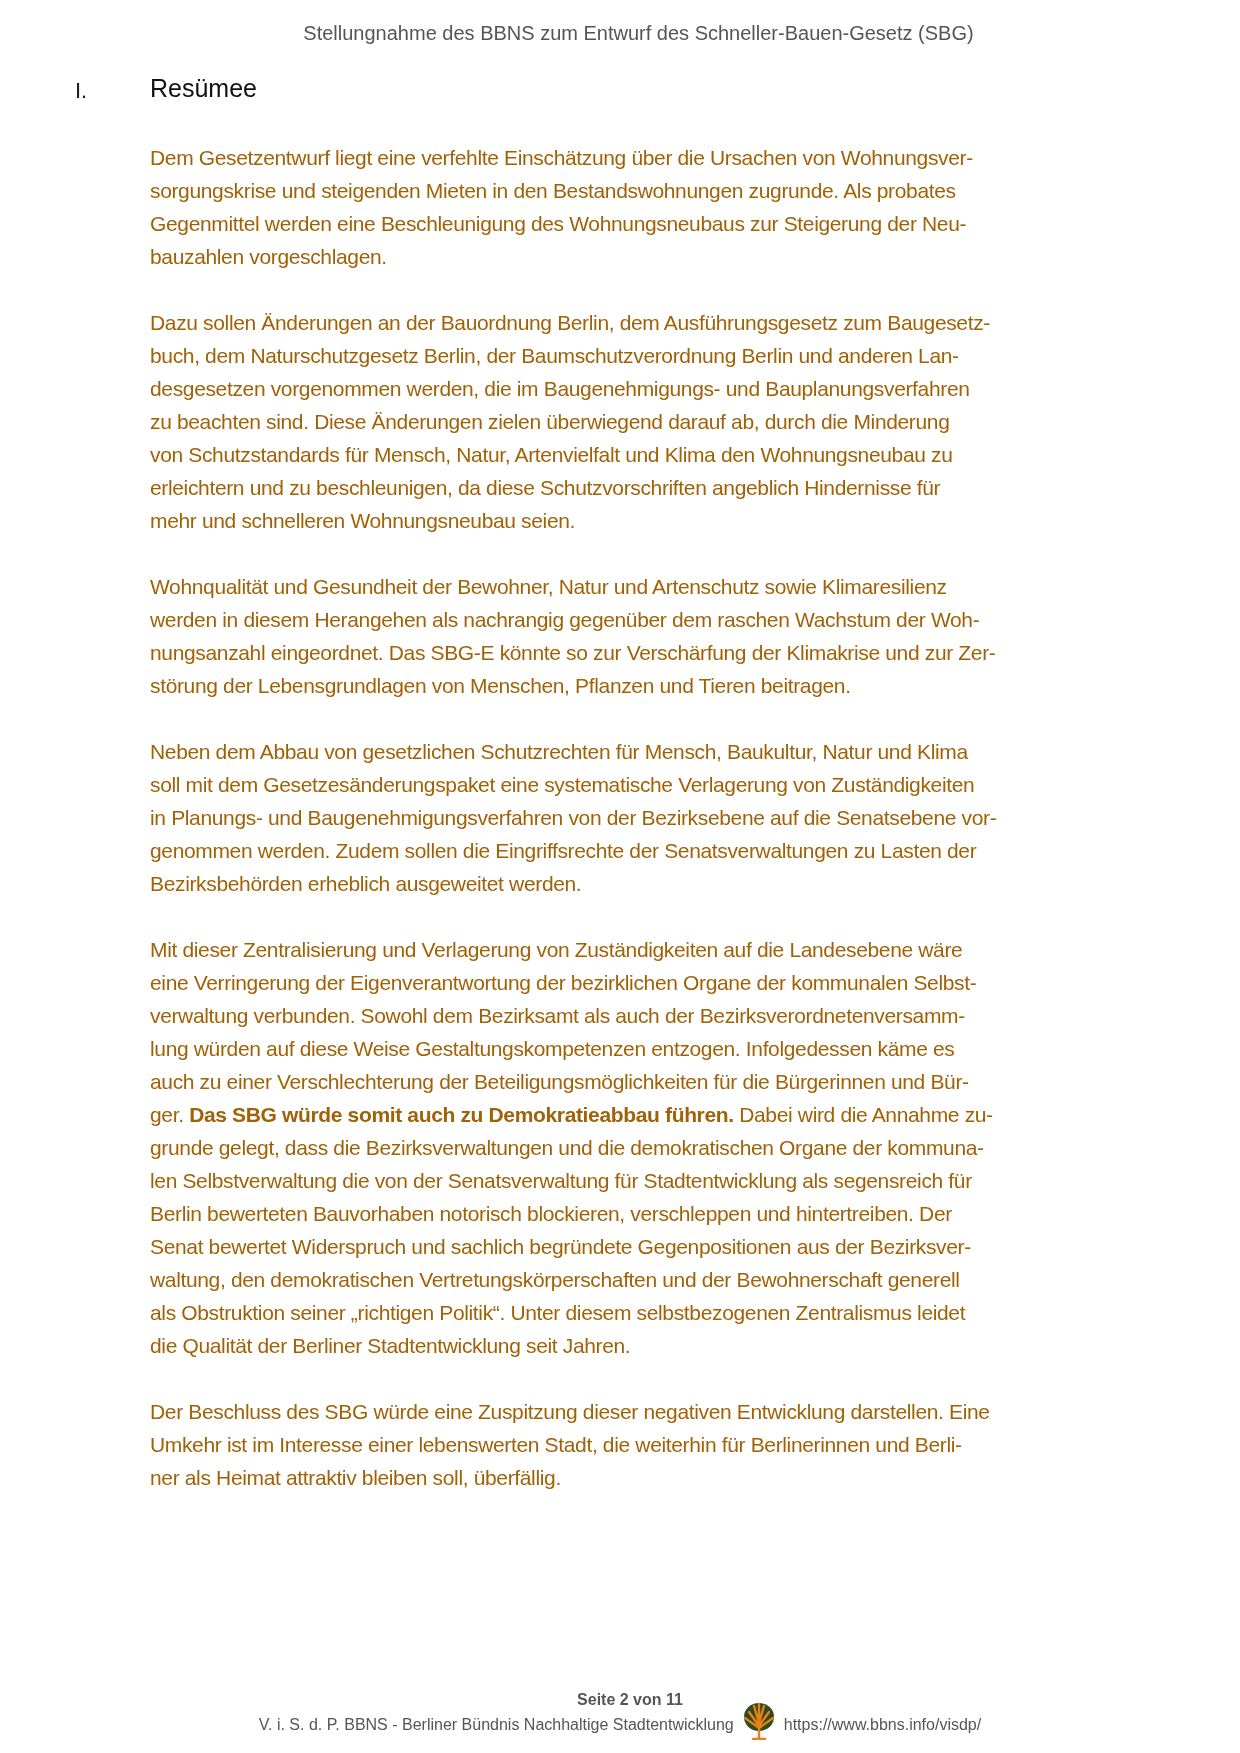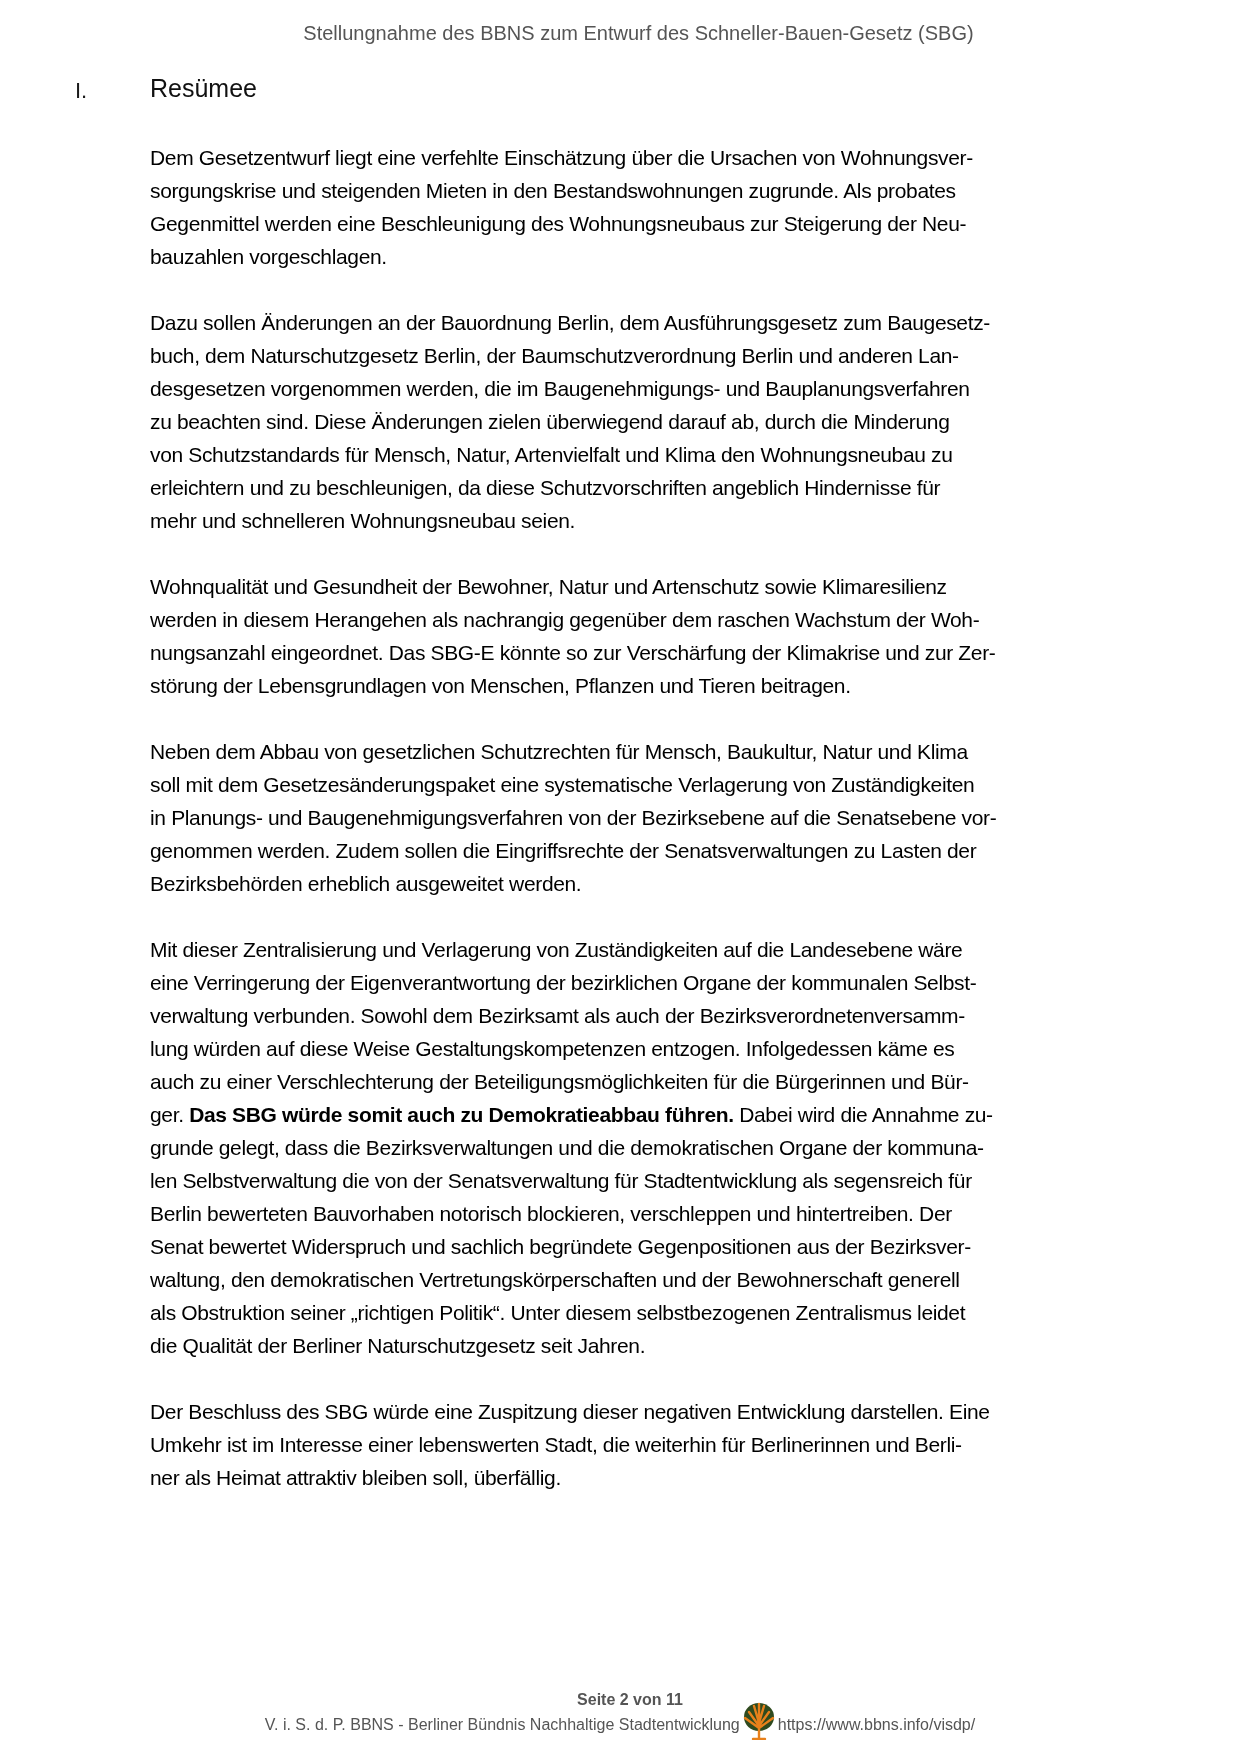--- a/index.html
+++ b/index.html
@@ -14,32 +14,32 @@
       position: absolute; left: 0; top: 4px;
       font-family: "Liberation Sans", sans-serif; font-size: 22px; color: #1a1a1a;
     }
     .section-title {
       position: absolute; left: 75px; top: 0;
       font-family: "Liberation Sans", sans-serif; font-size: 25px; font-weight: normal; color: #111111;
       white-space: nowrap;
     }
     .body-text {
       position: absolute; top: 141px; left: 150px; width: 1000px;
-      font-family: "Liberation Sans", sans-serif; font-size: 21px; line-height: 33px; color: #000000;
+      font-family: "Liberation Sans", sans-serif; font-size: 21px; line-height: 33px; color: #a16207;
       letter-spacing: -0.35px;
     }
     .para { margin: 0 0 33px 0; }
     .line { display: block; white-space: nowrap; }
     .bold { font-weight: bold; }
     .footer {
       position: absolute; top: 1690px; left: 0; width: 1240px; text-align: center;
       font-family: "Liberation Sans", sans-serif; color: #555555;
     }
     .footer-page { font-size: 16px; font-weight: bold; color: #555555; line-height: 20px; padding-left: 20px; }
-    .footer-line { font-size: 16px; line-height: 22px; display: inline-flex; align-items: center; gap: 2px; text-align: right; }
+    .footer-line { font-size: 16px; line-height: 22px; display: inline-flex; align-items: center; gap: 8px; text-align: right; }
     .tree-logo { width: 34px; height: 38px; display: inline-block; vertical-align: middle; margin-top: -8px; }
   </style>
 </head>
 <body>
 
 <div class="header">
   <span>Stellungnahme des BBNS zum Entwurf des Schneller-Bauen-Gesetz (SBG)</span>
 </div>
 
 <div class="section-head">
@@ -82,21 +82,21 @@
     <span class="line">verwaltung verbunden. Sowohl dem Bezirksamt als auch der Bezirksverordnetenversamm-</span>
     <span class="line">lung würden auf diese Weise Gestaltungskompetenzen entzogen. Infolgedessen käme es</span>
     <span class="line">auch zu einer Verschlechterung der Beteiligungsmöglichkeiten für die Bürgerinnen und Bür-</span>
     <span class="line"><span>ger. </span><span class="bold">Das SBG würde somit auch zu Demokratieabbau führen.</span><span> Dabei wird die Annahme zu-</span></span>
     <span class="line">grunde gelegt, dass die Bezirksverwaltungen und die demokratischen Organe der kommuna-</span>
     <span class="line">len Selbstverwaltung die von der Senatsverwaltung für Stadtentwicklung als segensreich für</span>
     <span class="line">Berlin bewerteten Bauvorhaben notorisch blockieren, verschleppen und hintertreiben.  Der</span>
     <span class="line">Senat bewertet Widerspruch und sachlich begründete Gegenpositionen aus der Bezirksver-</span>
     <span class="line">waltung, den demokratischen Vertretungskörperschaften und der Bewohnerschaft generell</span>
     <span class="line">als Obstruktion seiner „richtigen Politik“. Unter diesem selbstbezogenen Zentralismus leidet</span>
-    <span class="line">die Qualität der Berliner Naturschutzgesetz seit Jahren.</span>
+    <span class="line">die Qualität der Berliner Stadtentwicklung seit Jahren.</span>
   </p>
   <p class="para">
     <span class="line">Der Beschluss des SBG würde eine Zuspitzung dieser negativen Entwicklung darstellen. Eine</span>
     <span class="line">Umkehr ist im Interesse einer lebenswerten Stadt, die weiterhin für Berlinerinnen und Berli-</span>
     <span class="line">ner als Heimat attraktiv bleiben soll, überfällig.</span>
   </p>
 </div>
 
 <div class="footer">
   <div class="footer-page">Seite 2 von 11</div>

